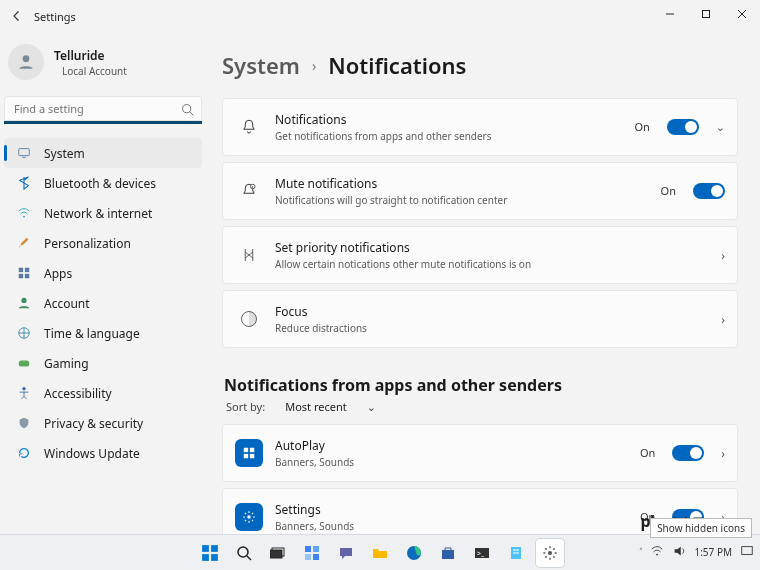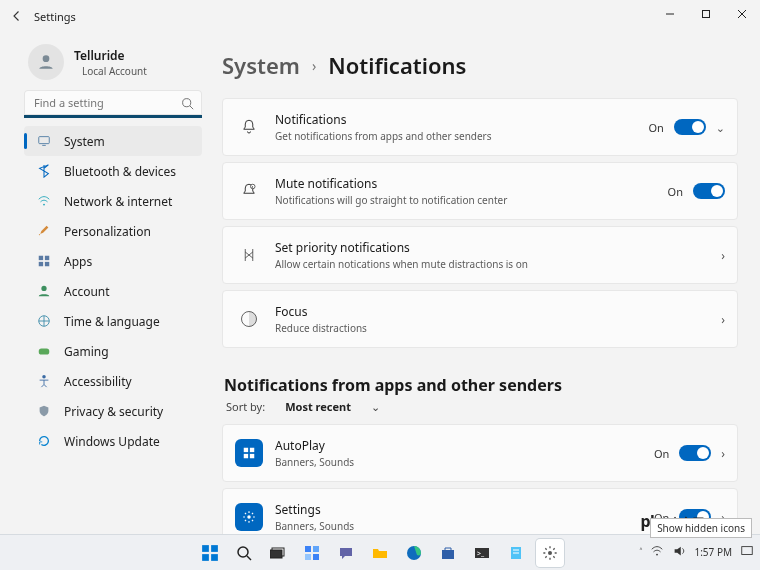--- a/index.html
+++ b/index.html
@@ -6,21 +6,21 @@
   body { width: 760px; height: 570px; background: #f3f3f3; overflow: hidden; position: relative; font-size: 12px; color: #1a1a1a; }
 
   .titlebar { height: 32px; display: flex; align-items: center; padding-left: 10px; gap: 10px; }
   .titlebar .back { width: 14px; height: 14px; display:flex; align-items:center; justify-content:center; color:#333; }
   .titlebar .title { font-size: 11px; color: #222; }
   .winbtns { position: absolute; right: 0; top: 0; display: flex; }
   .winbtn { width: 36px; height: 28px; display:flex; align-items:center; justify-content:center; color:#222; }
 
   .content { display: flex; height: calc(100% - 32px - 36px); }
 
-  .sidebar { width: 210px; padding: 6px 8px 0 24px; display:flex; flex-direction:column; }
+  .sidebar { width: 210px; padding: 6px 8px 0 4px; display:flex; flex-direction:column; gap: 6px; }
   .profile { display:flex; align-items:center; gap:10px; padding: 6px 4px 10px 4px; }
   .avatar { width: 36px; height: 36px; border-radius: 50%; background: #e3e3e3; display:flex; align-items:center; justify-content:center; }
   .avatar svg { width:20px; height:20px; fill:#7b8a95; }
   .profile-name { font-size: 12px; font-weight:600; }
   .profile-sub { font-size: 10px; color:#555;margin-left:8px; }
 
   .search { position:relative; }
   .search input { width:100%; height:28px; border:none; border-bottom:3px solid #0c4a6e; border-radius:4px 4px 0 0; background:#fbfbfb; padding:0 28px 0 10px; font-size:11px; outline:none; box-shadow: inset 0 0 0 1px #e5e5e5; }
   .search .icon { position:absolute; right:8px; top:7px; color:#555; }
 
@@ -35,33 +35,33 @@
   .breadcrumb .bc-parent { color:#5a5a5a; font-weight:600; }
   .breadcrumb .chev { color:#777; font-size:14px; }
   .breadcrumb .bc-current { font-weight:600; }
 
   .card { background:#fbfbfb; border:1px solid #e7e7e7; border-radius:4px; padding:12px 12px; margin-bottom:6px; display:flex; align-items:center; }
   .card .cicon { width:28px; height:28px; display:flex; align-items:center; justify-content:center; color:#333; margin-right:12px; }
   .card.app .cicon { background:#0067c0; border-radius:6px; color:#fff; }
   .card .ctext { flex:1; }
   .card .ctitle { font-size:12px; color:#1a1a1a; }
   .card .csub { font-size:10px; color:#5b5b5b; margin-top:1px; }
-  .card .cright { display:flex; align-items:center; gap:10px; }
+  .card .cright { display:flex; align-items:flex-start; gap:17px; }
   .state { font-size:11px; color:#333; }
 
   .toggle { width:32px; height:16px; border-radius:10px; position:relative; }
   .toggle.on { background:#0067c0; }
   .toggle.on::after { content:""; position:absolute; right:2px; top:2px; width:12px; height:12px; background:#fff; border-radius:50%; }
 
   .chev-right { color:#555; font-size:12px; }
   .chev-down { color:#555; font-size:11px; }
 
   .section-header { font-size:16px; font-weight:700; margin: 20px 0 3px 2px; }
   .sortby { font-size:11px; color:#444; margin:0 0 10px 4px; display:flex; align-items:center; gap:20px; }
-  .sortby .val { color:#222;font-weight:bold; }
+  .sortby .val { color:#222; }
 
   .cards-block { display:flex; flex-direction:column; }
 
   
   .taskbar { position:absolute; bottom:0; left:0; right:0; height:36px; background:#eef0f3; border-top:1px solid #d6dbe0; display:flex; align-items:center; justify-content:center; }
   .task-center { display:flex; gap:6px; }
   .task-item { width:28px; height:28px; display:flex; align-items:center; justify-content:center; border-radius:4px; }
   .task-item.active { background:#fff; box-shadow:0 0 0 1px #cfd6dc; }
   .tray { position:absolute; right:6px; bottom:0; height:36px; display:flex; align-items:center; gap:8px; font-size:10px; color:#333; }
   .tray .tooltip { position:absolute; right:2px; bottom:32px; background:#fff; border:1px solid #bbb; padding:2px 6px; font-size:10px; white-space:nowrap; }
@@ -267,21 +267,21 @@
       </div>
 
       <div class="card">
         <span class="cicon">
             <svg width="18" height="18" viewBox="0 0 24 24">
               <path d="M7 4v16M17 4v16M7 8l10 8M17 8L7 16" stroke="#333" fill="none" stroke-width="1"></path>
             </svg>
           </span>
         <div class="ctext">
             <div class="ctitle">Set priority notifications</div>
-            <div class="csub">Allow certain notications when mute distractions is on</div>
+            <div class="csub">Allow certain notications other mute notifications is on</div>
           </div>
         <div class="cright">
             <span class="chev-right">›</span>
           </div>
       </div>
 
       <div class="card">
         <span class="cicon">
             <svg width="18" height="18" viewBox="0 0 24 24">
               <path d="M12 2a10 10 0 1 0 0 20 10 10 0 0 0 0-20z" stroke="#333" fill="none"></path>

